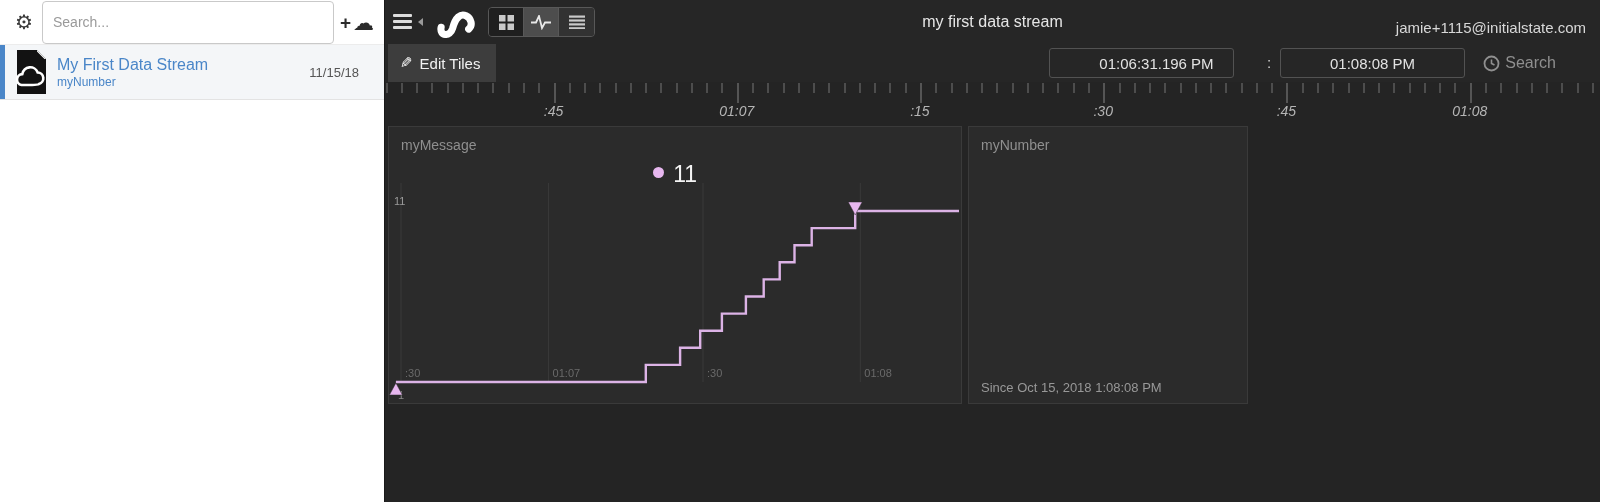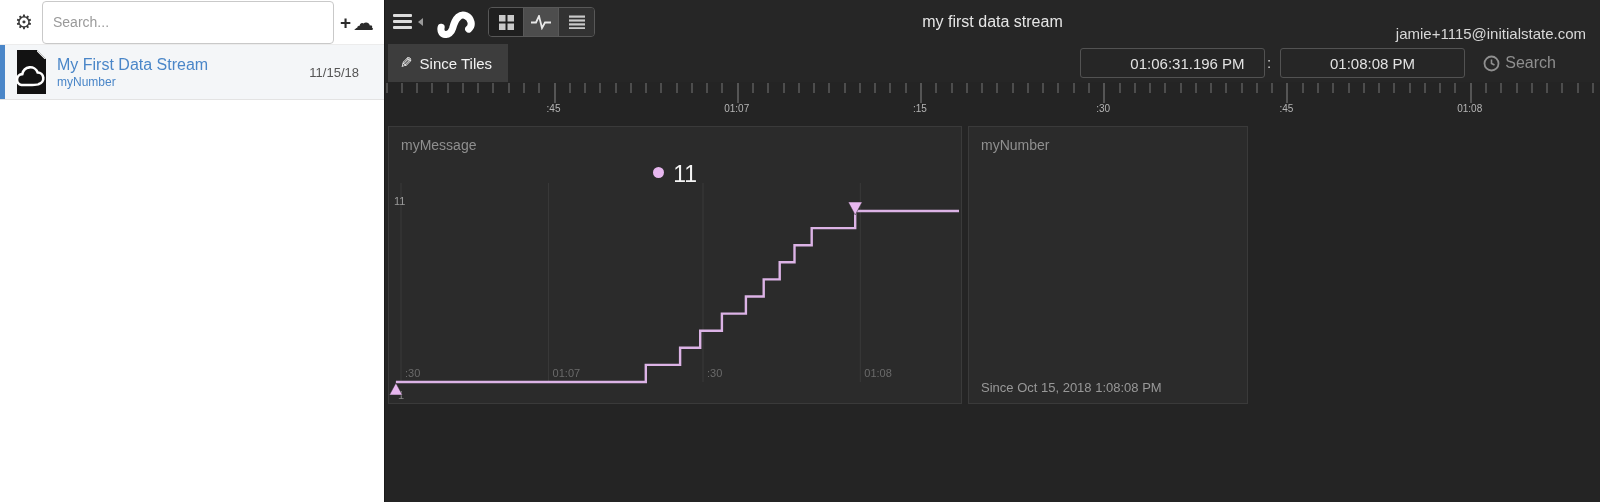--- a/index.html
+++ b/index.html
@@ -67,50 +67,51 @@
   .view-btn:last-child { border-right:none; }
   .view-btn.v-tiles { background:#1f1f1f; }
   .view-btn.v-waves { background:#4d4d4d; }
   .view-btn.v-list  { background:#323232; }
 
   .top-title {
     position:absolute; left:0; right:0; top:0; height:44px; line-height:44px;
     text-align:center; color:#e6e6e6; font-size:16px; pointer-events:none;
   }
   .top-email {
-    position:absolute; right:14px; top:12px; height:44px; line-height:44px;
+    position:absolute; right:14px; top:6px; height:44px; line-height:44px;
     color:#d8d8d8; font-size:15px; cursor:pointer;
   }
 
   .toolbar { position:absolute; left:0; top:44px; width:1215px; height:38px; background:#262626; }
   .edit-tiles-btn {
     position:absolute; left:3px; top:0; height:38px; padding:0 16px 0 12px;
     background:#3d3d3d; color:#f2f2f2; font-size:15px; display:flex; align-items:center; gap:7px;
     cursor:pointer; border:none;
   }
   .pencil-ic { font-size:15px; color:#fff; transform:scaleX(-1); display:inline-block; }
   .time-field {
     position:absolute; top:4px; height:30px; width:185px; background:#262626;
     border:1px solid #525252; border-radius:3px; color:#e2e2e2; font-size:15px;
     text-align:center; outline:none; font-family:"Liberation Sans", sans-serif;
   }
-  .tf-start { left:695px;padding-left:32px; }
+  .tf-start { left:664px;padding-left:32px; }
   .tf-end { left:895px; }
   .time-colon { position:absolute; left:882px; top:0; height:38px; line-height:38px; color:#cfcfcf; font-size:15px;}
   .compare-btn {
     position:absolute; right:44px; top:0; height:38px; display:flex; align-items:center; gap:5px;
     color:#8f8f8f; font-size:16px; cursor:pointer;
   }
 
   .ruler { position:absolute; left:0; top:82px; width:1215px; height:43px; background:#242424; cursor:ew-resize; }
   .ruler .tick { position:absolute; top:1px; width:2px; height:10px; background:#4d4d4d; }
   .ruler .tick.major { height:20px; background:#555; }
   .ruler .tick-label {
-    position:absolute; top:21px; transform:translateX(-50%); color:#b5b5b5; font-size:10px;
+    position:absolute; top:21px; transform:translateX(-50%); color:#b5b5b5; font-size:14px;
     white-space:nowrap;
+    font-style:italic;
   }
 
   .content { position:absolute; left:0; top:126px; width:1215px; height:376px; }
   .tile {
     position:absolute; top:0; height:278px; background:#2b2b2b;
     border:1px solid #3a3a3a;
   }
   .tile-number { left:3px; width:574px; cursor:pointer; }
   .tile-message { left:583px; width:280px; cursor:pointer; }
   .tile-title {
@@ -204,21 +205,21 @@
         </div>
       </div>
 
       <div class="top-title">my first data stream</div>
       <div class="top-email">jamie+1115@initialstate.com</div>
     </div>
 
     <div class="toolbar">
       <button class="edit-tiles-btn">
         <span class="pencil-ic">✎</span>
-        <span>Since Tiles</span>
+        <span>Edit Tiles</span>
       </button>
       <input class="time-field tf-start" type="text" value="01:06:31.196 PM" style="">
       <span class="time-colon">:</span>
       <input class="time-field tf-end" type="text" value="01:08:08 PM" style="">
       <div class="compare-btn">
         <svg width="17" height="17" viewBox="0 0 17 17">
           <circle cx="8.5" cy="8.5" r="7" fill="none" stroke="#8f8f8f" stroke-width="1.8"></circle>
           <polyline points="8.5,4.5 8.5,8.5 11.5,10" fill="none" stroke="#8f8f8f" stroke-width="1.6"></polyline>
         </svg>
         <span>Search</span>

